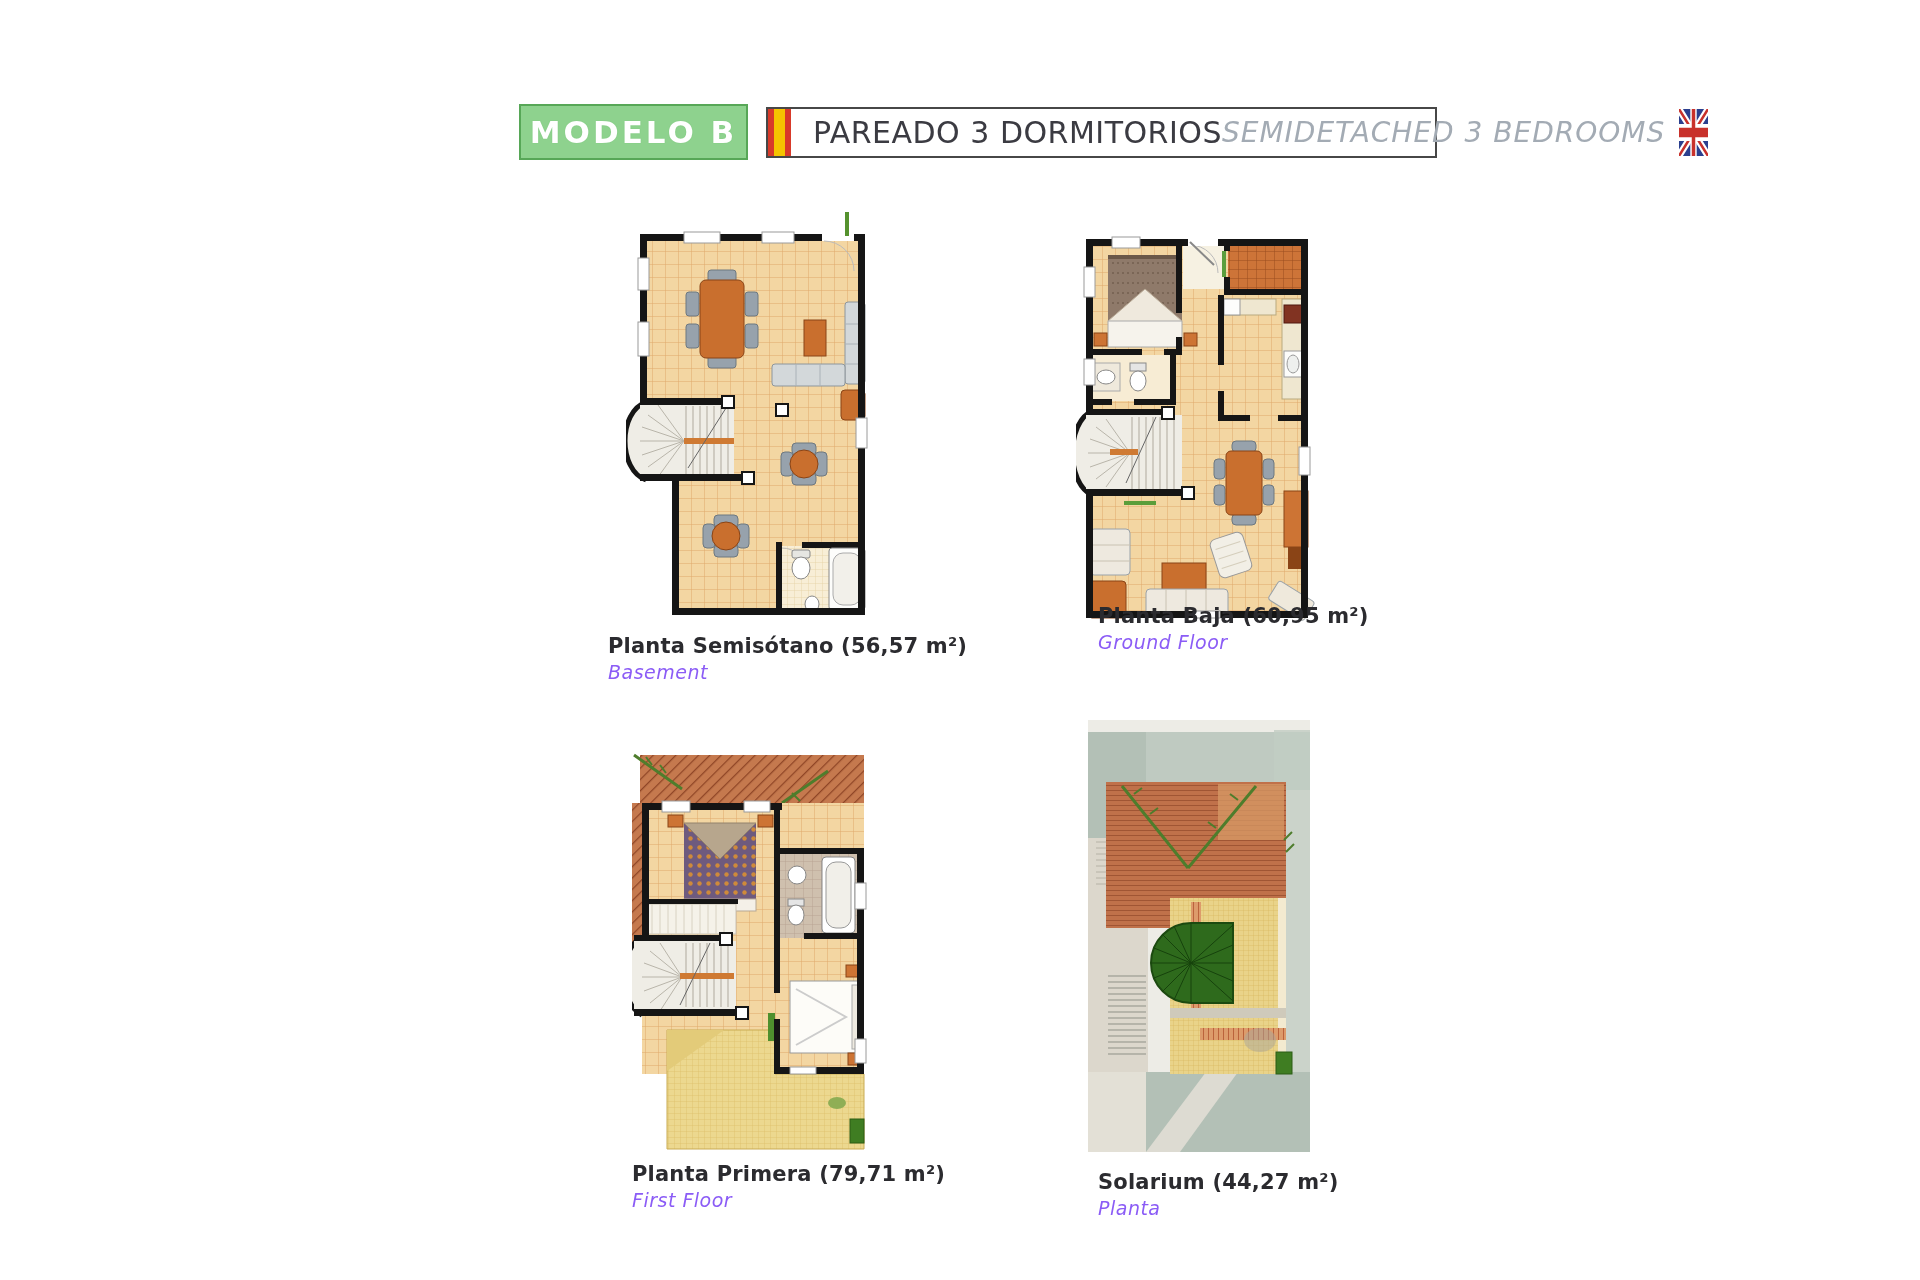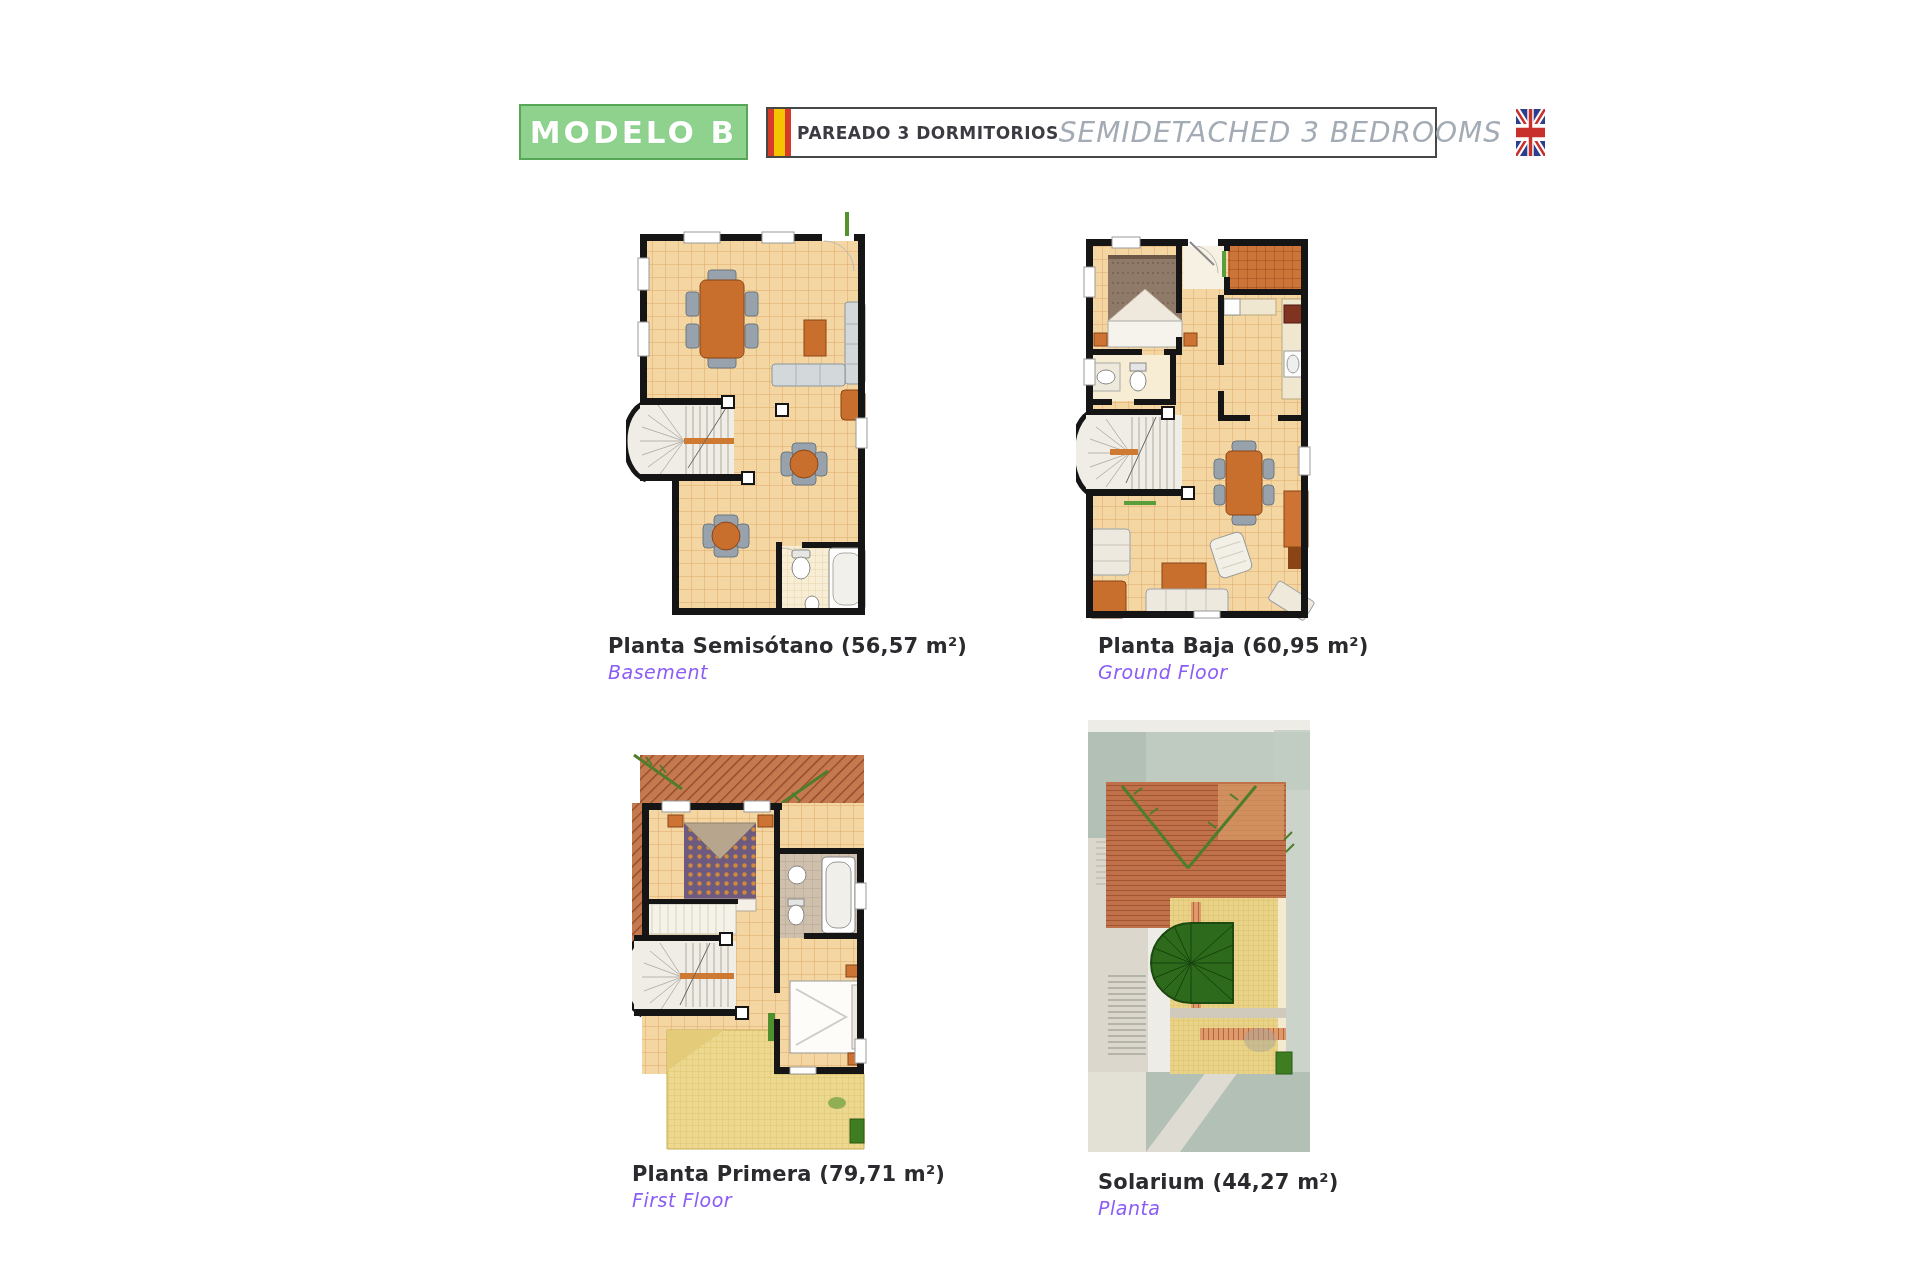--- a/index.html
+++ b/index.html
@@ -11,21 +11,21 @@
              display:flex;align-items:center;justify-content:center;}
   .model-box span{color:#ffffff;font-size:31px;font-weight:bold;letter-spacing:3px;
                   text-shadow:0 0 1px #6cbf6c;}
   .title-bar{position:absolute;left:766px;top:107px;width:671px;height:51px;
              background:#ffffff;border:2px solid #474747;box-sizing:border-box;
              display:flex;align-items:stretch;}
   .es-flag{display:flex;flex:0 0 auto;}
   .es-flag i{display:block;height:100%;}
   .es-flag .r{width:6px;background:#d83a2a;}
   .es-flag .y{width:11px;background:#f5c400;}
-  .title-es{align-self:center;margin-left:6px;font-size:17px;font-weight:bold;
+  .title-es{align-self:center;margin-left:22px;font-size:30px;font-weight:normal;
             color:#3b3b42;letter-spacing:0.5px;white-space:nowrap;}
   .spacer{flex:1 1 auto;}
   .title-en{align-self:center;font-size:28px;font-style:italic;color:#a3abb4;
             letter-spacing:1px;margin-right:14px;white-space:nowrap;}
   .uk-flag{flex:0 0 auto;width:29px;height:100%;}
   
   .plan{position:absolute;}
   .plan svg{display:block;}
   
   .caption{position:absolute;}
@@ -438,21 +438,21 @@
       <path d="M196 120 L204 112 M198 132 L206 124" stroke="#4e7d2c" stroke-width="2"></path>
     </g>
   </svg>
   </div>
 
   <div class="caption" style="left:608px;top:634px">
     <div class="cap-title">Planta Semisótano (56,57 m²)</div>
     <div class="cap-sub">Basement</div>
   </div>
 
-  <div class="caption" style="left:1098px;top:634px">
+  <div class="caption" style="left:1098px;top:604px">
     <div class="cap-title">Planta Baja (60,95 m²)</div>
     <div class="cap-sub">Ground Floor</div>
   </div>
 
   <div class="caption" style="left:632px;top:1162px">
     <div class="cap-title">Planta Primera (79,71 m²)</div>
     <div class="cap-sub">First Floor</div>
   </div>
 
   <div class="caption" style="left:1098px;top:1170px">

